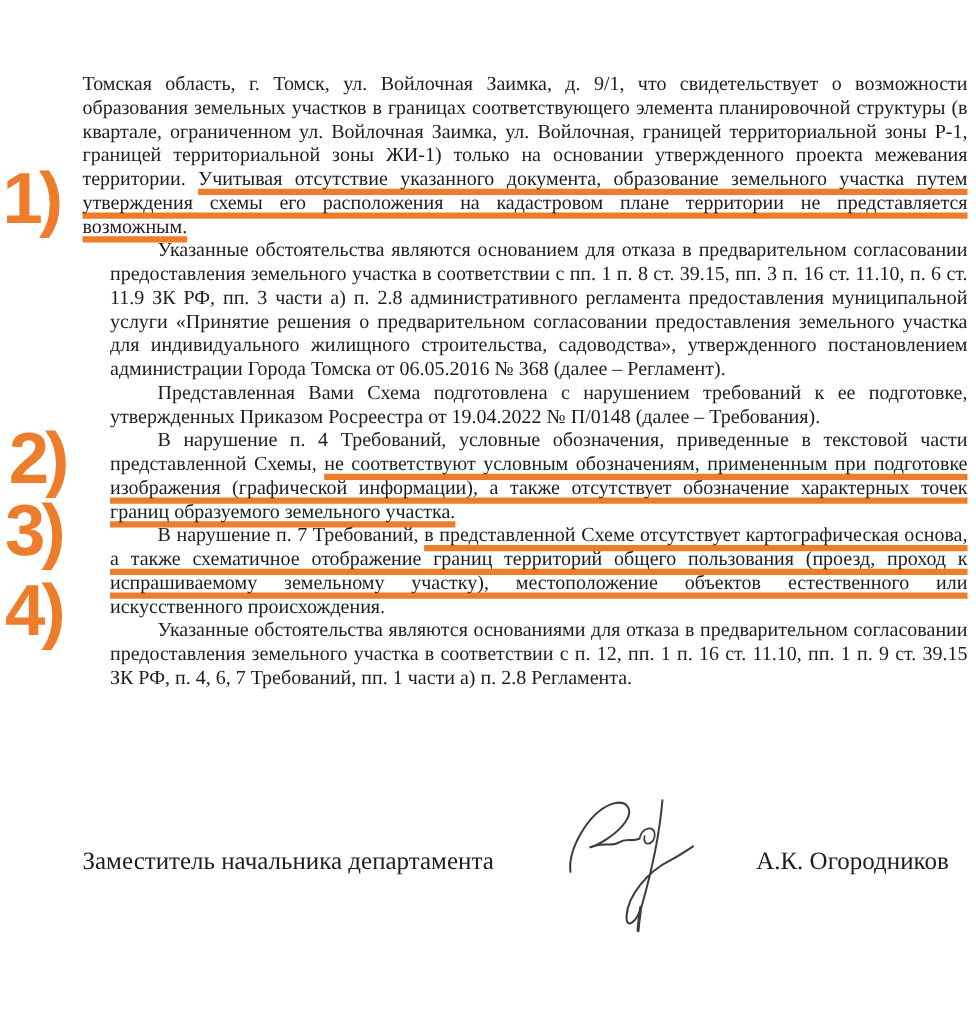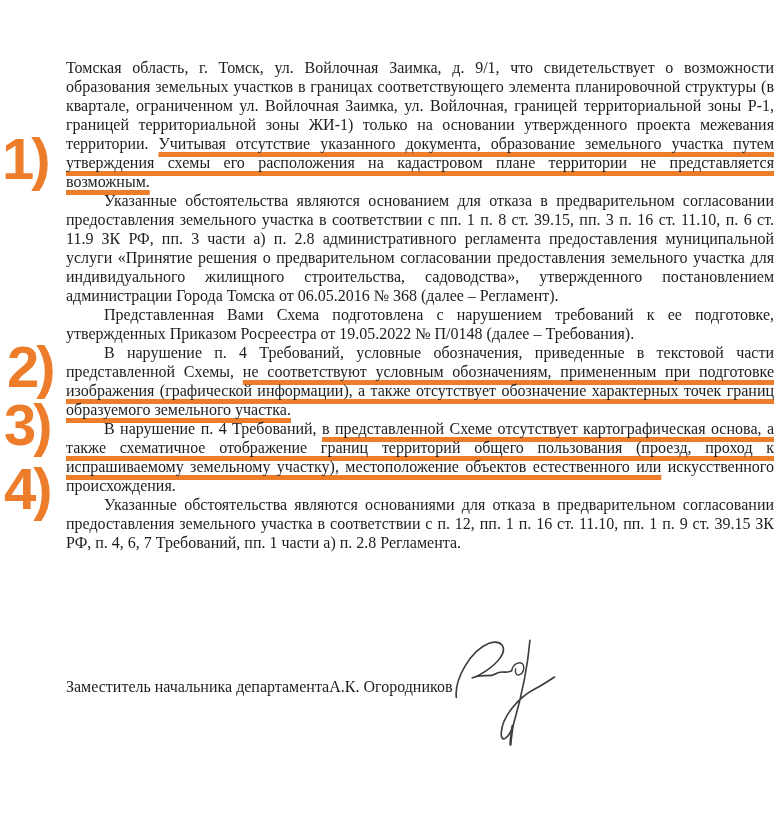--- a/index.html
+++ b/index.html
@@ -16,21 +16,21 @@
   .doc-text {
     position: absolute;
     left: 66px;
     top: 58px;
     width: 708px;
     font-size: 16px;
     line-height: 19px;
     text-align: justify;
   }
   .para { margin: 0; }
-  .para.indent { text-indent: 38px; }
+  .para.indent { text-indent: 38px; margin-left: 22px; }
   .hl {
     text-decoration: underline;
     text-decoration-color: #EE7D2B;
     text-decoration-thickness: 5px;
     text-underline-offset: 3px;
     text-decoration-skip-ink: none;
   }
   .mark {
     position: absolute;
     font-family: "Liberation Sans", sans-serif;
@@ -40,42 +40,42 @@
     letter-spacing: -3px;
     color: #EE7D2B;
     user-select: none;
   }
   .sig-row {
     position: absolute;
     left: 66px;
     right: 38px;
     top: 678px;
     display: flex;
-    justify-content: flex-start;
-    font-size: 16px;
+    justify-content: space-between;
+    font-size: 20px;
   }
   .sig-svg {
     position: absolute;
     left: 446px;
     top: 630px;
     width: 128px;
     height: 138px;
   }
 </style>
 </head>
 <body>
 
 <div class="page">
 
   <div class="doc-text">
       <p class="para"><span>Томская область, г. Томск, ул. Войлочная Заимка, д. 9/1, что свидетельствует о возможности образования земельных участков в границах соответствующего элемента планировочной структуры (в квартале, ограниченном ул. Войлочная Заимка, ул. Войлочная, границей территориальной зоны Р-1, границей территориальной зоны ЖИ-1) только на основании утвержденного проекта межевания территории. </span><span class="hl">Учитывая отсутствие указанного документа, образование земельного участка путем утверждения схемы его расположения на кадастровом плане территории не представляется возможным.</span></p>
       <p class="para indent"><span>Указанные обстоятельства являются основанием для отказа в предварительном согласовании предоставления земельного участка в соответствии с пп. 1 п. 8 ст. 39.15, пп. 3 п. 16 ст. 11.10, п. 6 ст. 11.9 ЗК РФ, пп. 3 части а) п. 2.8 административного регламента предоставления муниципальной услуги «Принятие решения о предварительном согласовании предоставления земельного участка для индивидуального жилищного строительства, садоводства», утвержденного постановлением администрации Города Томска от 06.05.2016 № 368 (далее – Регламент).</span></p>
-      <p class="para indent"><span>Представленная Вами Схема подготовлена с нарушением требований к ее подготовке, утвержденных Приказом Росреестра от 19.05.2022 № П/0148 (далее – Требования).</span></p>
+      <p class="para indent"><span>Представленная Вами Схема подготовлена с нарушением требований к ее подготовке, утвержденных Приказом Росреестра от 19.04.2022 № П/0148 (далее – Требования).</span></p>
       <p class="para indent"><span>В нарушение п. 4 Требований, условные обозначения, приведенные в текстовой части представленной Схемы, </span><span class="hl">не соответствуют условным обозначениям, примененным при подготовке изображения (графической информации), а также отсутствует обозначение характерных точек границ образуемого земельного участка.</span></p>
-      <p class="para indent"><span>В нарушение п. 4 Требований, </span><span class="hl">в представленной Схеме отсутствует картографическая основа, а также схематичное отображение границ территорий общего пользования (проезд, проход к испрашиваемому земельному участку), местоположение объектов естественного или</span><span> искусственного происхождения.</span></p>
+      <p class="para indent"><span>В нарушение п. 7 Требований, </span><span class="hl">в представленной Схеме отсутствует картографическая основа, а также схематичное отображение границ территорий общего пользования (проезд, проход к испрашиваемому земельному участку), местоположение объектов естественного или</span><span> искусственного происхождения.</span></p>
       <p class="para indent"><span>Указанные обстоятельства являются основаниями для отказа в предварительном согласовании предоставления земельного участка в соответствии с п. 12, пп. 1 п. 16 ст. 11.10, пп. 1 п. 9 ст. 39.15 ЗК РФ, п. 4, 6, 7 Требований, пп. 1 части а) п. 2.8 Регламента.</span></p>
     </div>
 
   <div>
       <div class="mark" style="left: 2px; top: 130px; color: rgb(238, 125, 43);">1)</div>
       <div class="mark" style="left: 7px; top: 338px; color: rgb(238, 125, 43);">2)</div>
       <div class="mark" style="left: 4px; top: 396px; color: rgb(238, 125, 43);">3)</div>
       <div class="mark" style="left: 4px; top: 460px; color: rgb(238, 125, 43);">4)</div>
     </div>
 

